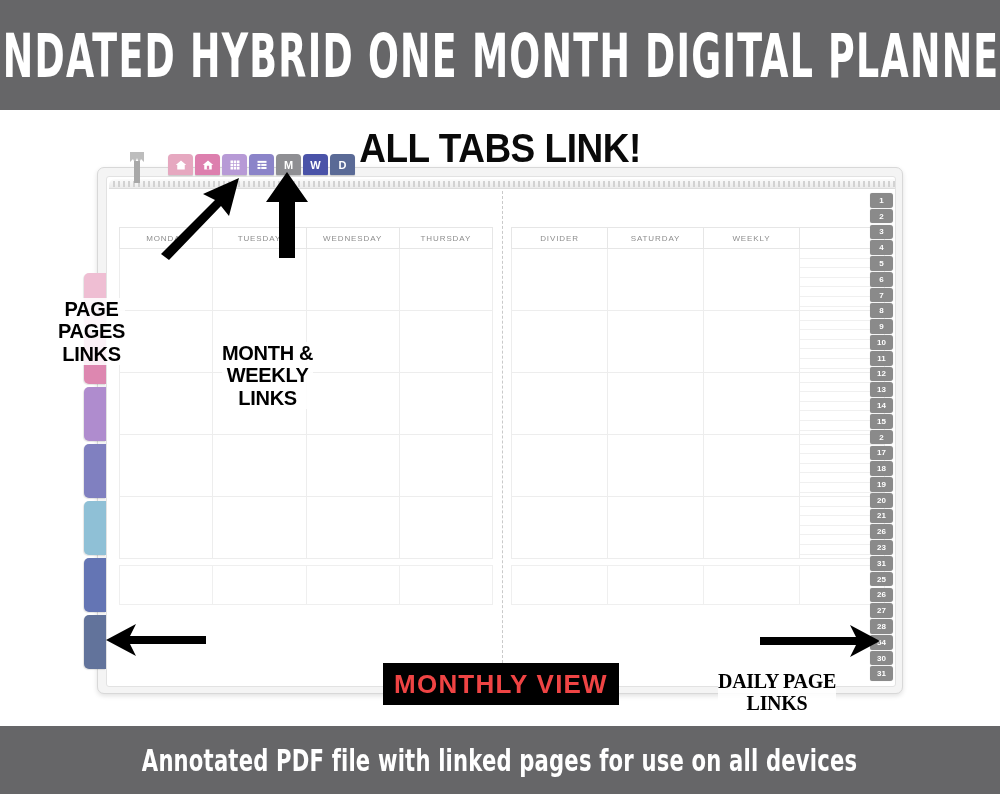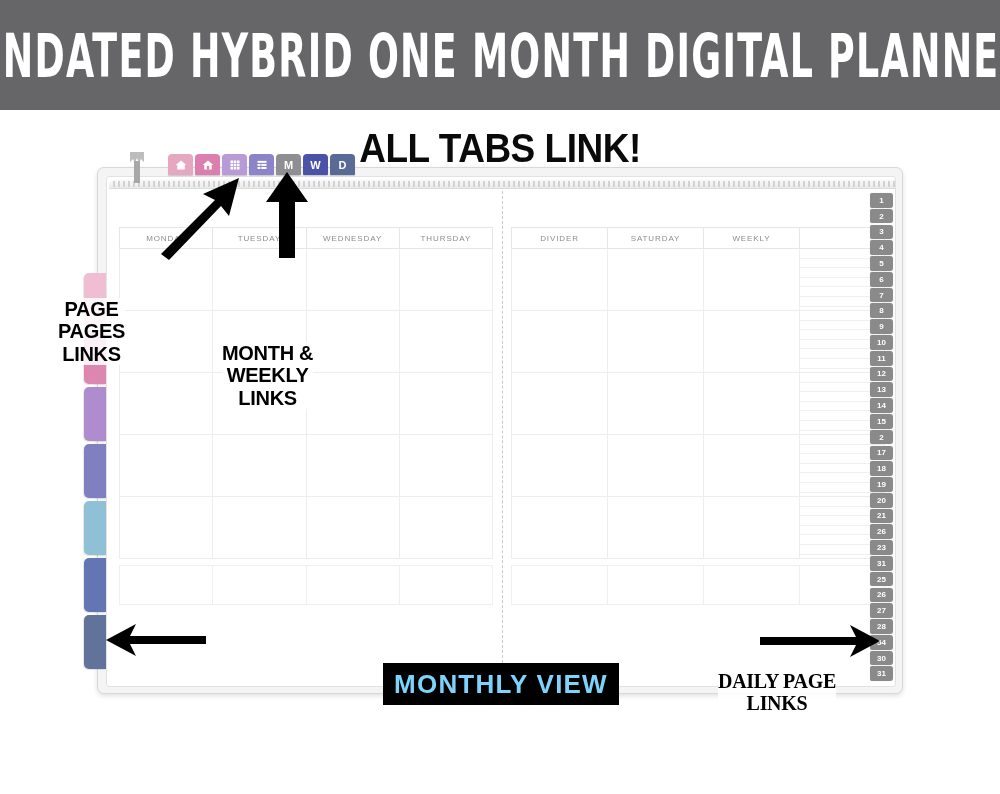--- a/index.html
+++ b/index.html
@@ -315,21 +315,21 @@
     top: 553px;
     width: 236px;
     height: 42px;
     background: #000000;
     display: flex;
     align-items: center;
     justify-content: center;
     z-index: 21;
   }
   .monthly-pill span {
-    color: #7dd3fc;
+    color: #ef4444;
     font-size: 26px;
     font-weight: 800;
     letter-spacing: 1.2px;
     font-family: "Liberation Sans", sans-serif;
   }
 </style>
 </head>
 <body>
 
 <div id="root">
@@ -774,14 +774,17 @@
     <svg class="arrow-svg" style="left:760px; top:513px; width:120px; height:36px;" viewBox="0 0 120 36">
       <path d="M120 18 L90 2 L96 14 L0 14 L0 22 L96 22 L90 34 Z" fill="#000"></path>
     </svg>
 
     <div class="monthly-pill">
       <span>MONTHLY VIEW</span>
     </div>
 
   </div>
 
+  <div class="bottom-banner">
+    <div class="bottom-banner-text">Annotated PDF file with linked pages for use on all devices</div>
+  </div>
 
 </div>
 
 </body></html>

